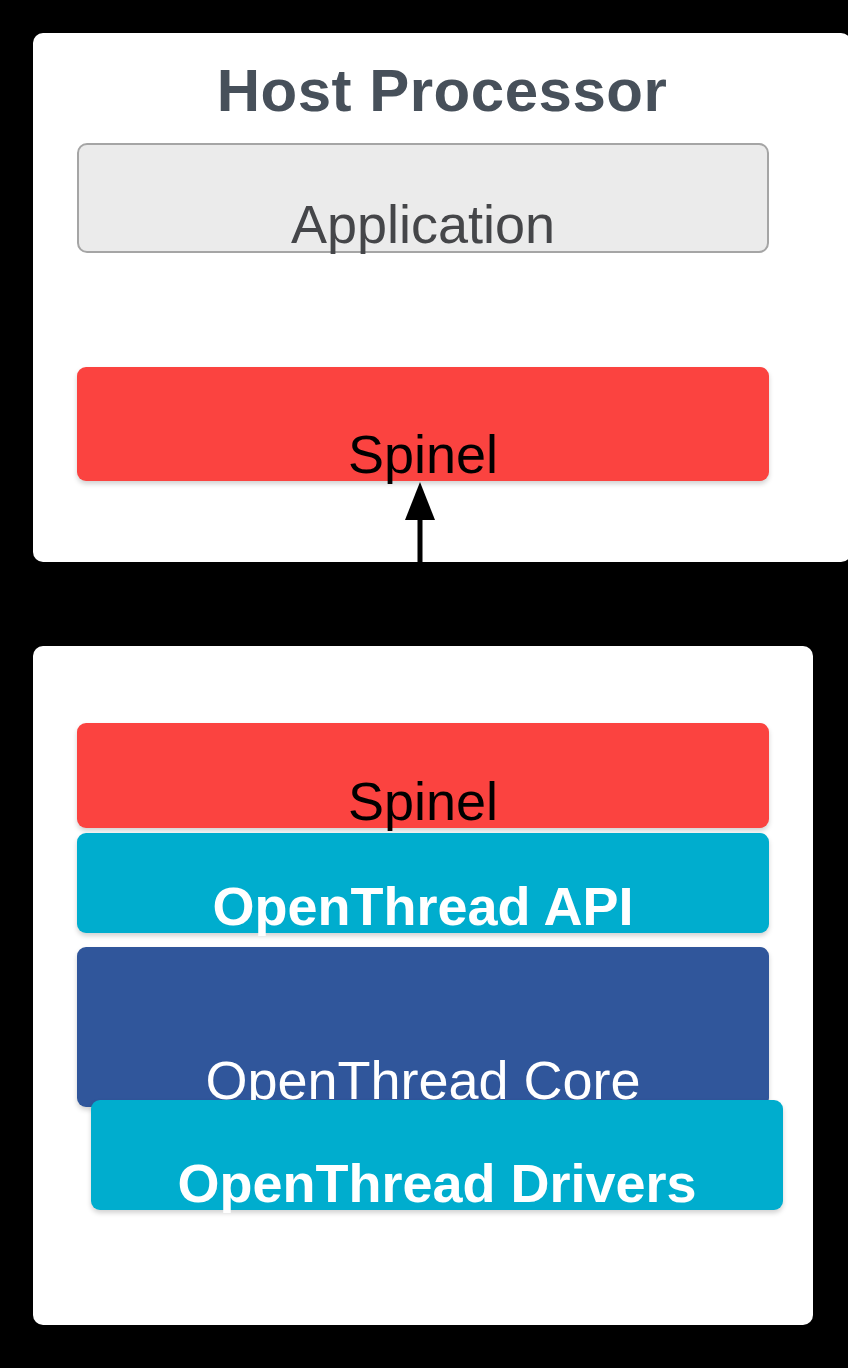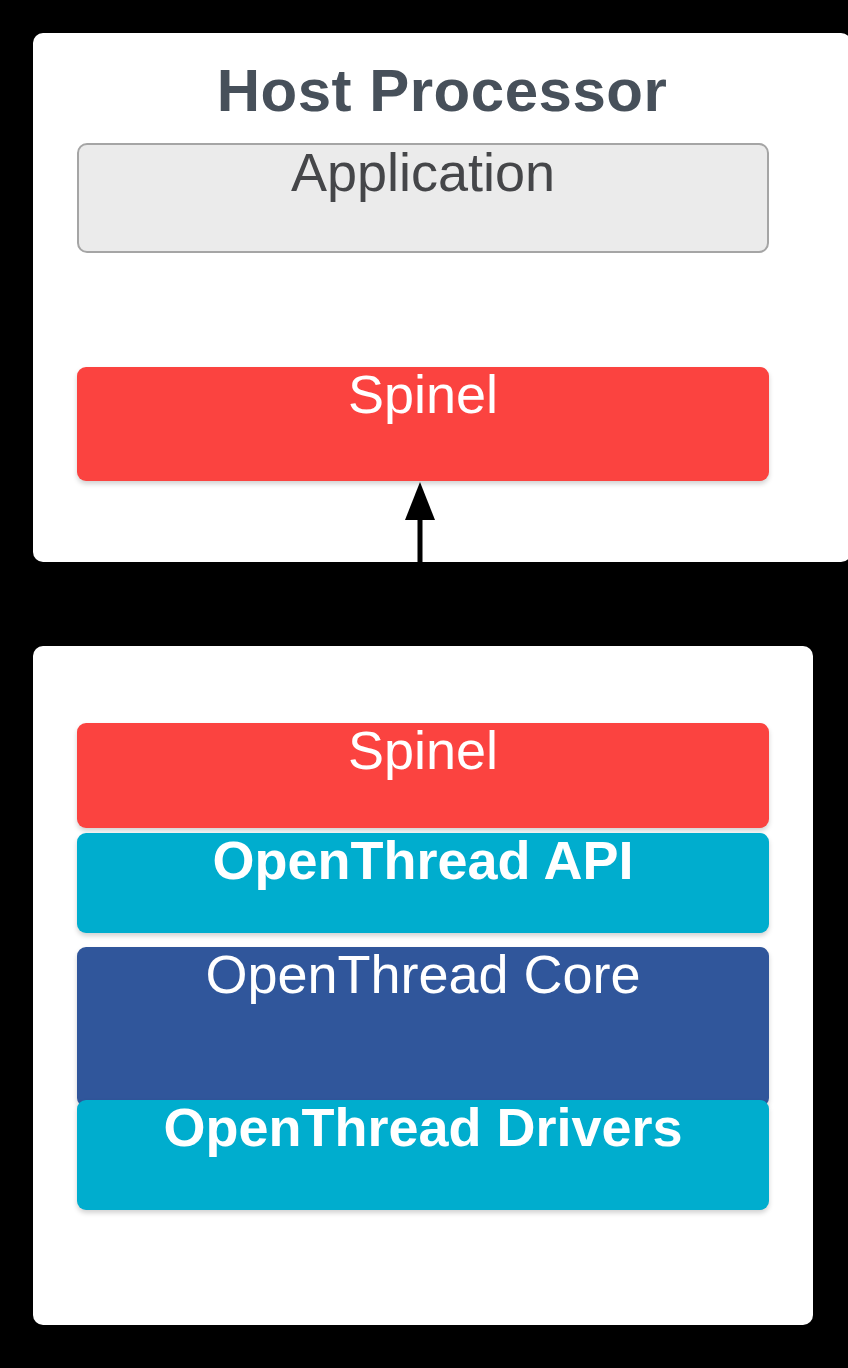--- a/index.html
+++ b/index.html
@@ -38,35 +38,35 @@
   }
   .host-title { top: 28px; }
   .soc-title  { bottom: 32px; }
 
   .layer {
     position: absolute;
     left: 44px;
     width: 692px;
     box-sizing: border-box;
     display: flex;
-    align-items: flex-start;
+    align-items: flex-end;
     justify-content: center;
     font-size: 54px;
     line-height: 1;
     border-radius: 9px;
   }
   .layer.gray {
     background: #ebebeb;
     border: 2px solid #a5a5a5;
     color: #454649;
     border-radius: 10px;
   }
   .layer.red {
     background: #fb4340;
-    color: #ffffff;
+    color: #000000;
     box-shadow: 0 3px 5px rgba(0,0,0,0.18);
   }
   .layer.cyan {
     background: #00adce;
     color: #ffffff;
     box-shadow: 0 3px 5px rgba(0,0,0,0.18);
     font-weight: bold;
   }
   .layer.blue {
     background: #30569b;
@@ -76,21 +76,21 @@
 
   
   .host-app    { top: 110px; height: 110px; }
   .host-third  { top: 220px; height: 110px; }
   .host-spinel { top: 334px; height: 114px; }
 
   
   .soc-spinel  { top: 77px;  height: 105px; }
   .soc-api     { top: 187px; height: 100px; }
   .soc-core    { top: 301px; height: 160px; }
-  .soc-drivers { top: 454px; height: 110px; }
+  .soc-drivers { top: 454px; height: 110px; margin-left: 14px; }
 
   .connector {
     position: absolute;
     left: 388px;
     top: 480px;
     width: 64px;
     height: 240px;
   }
 </style>
 </head>

